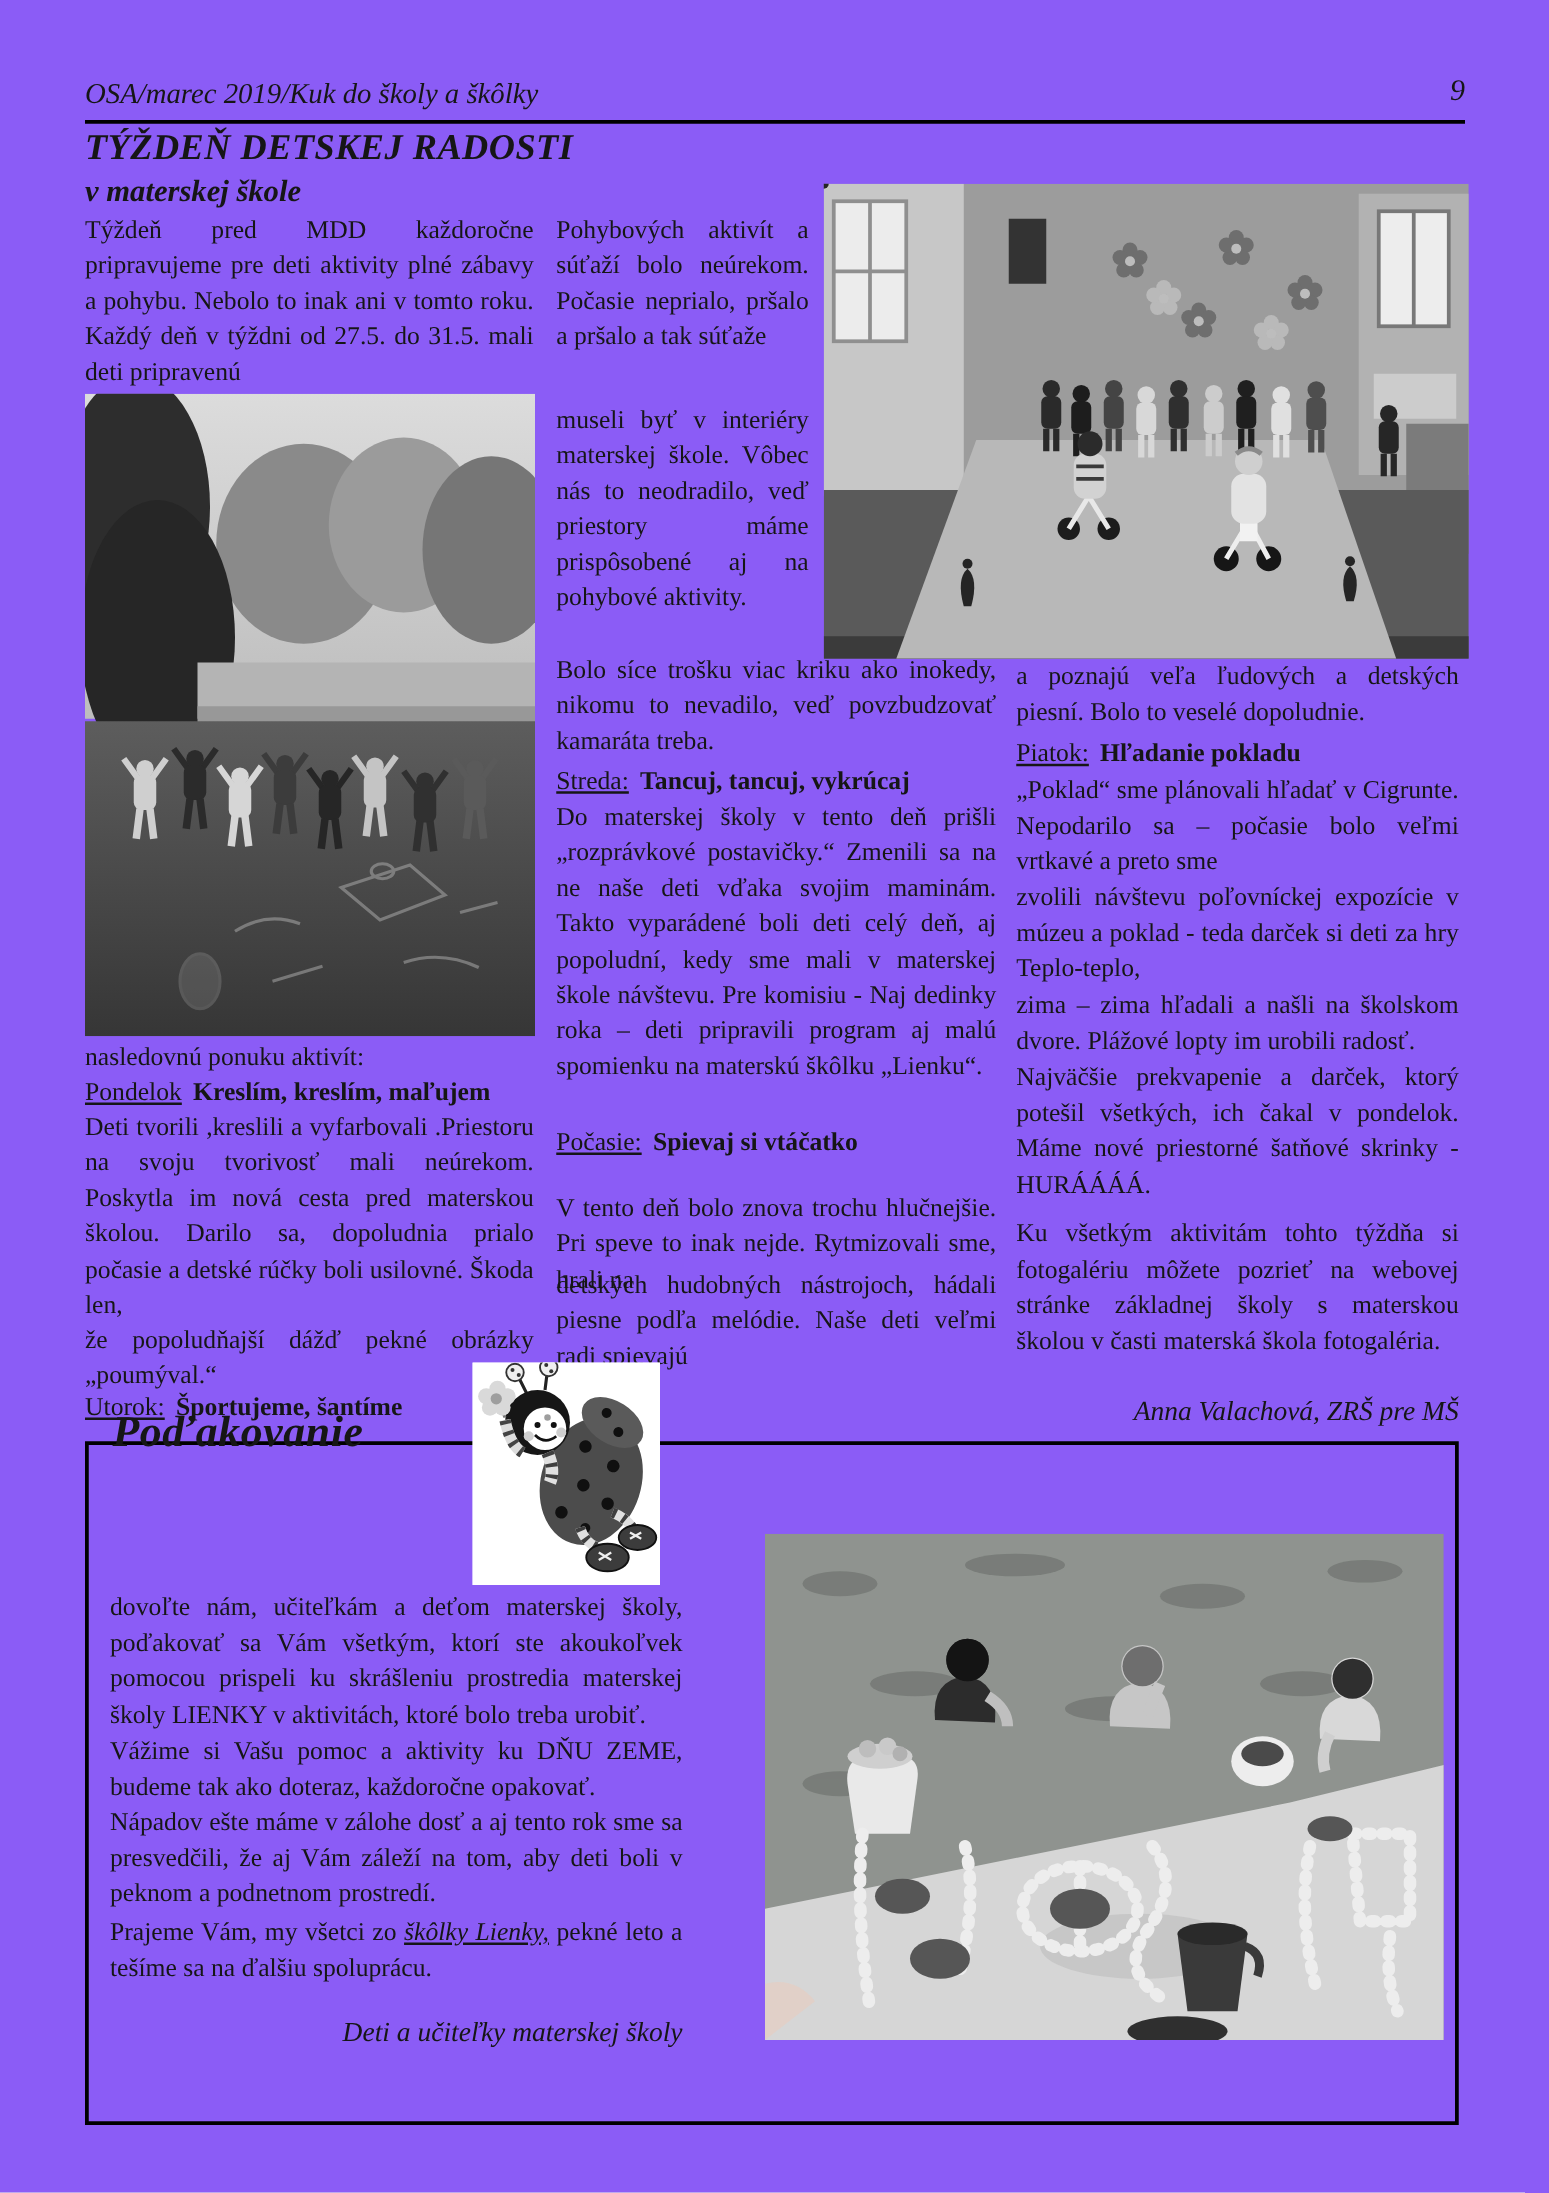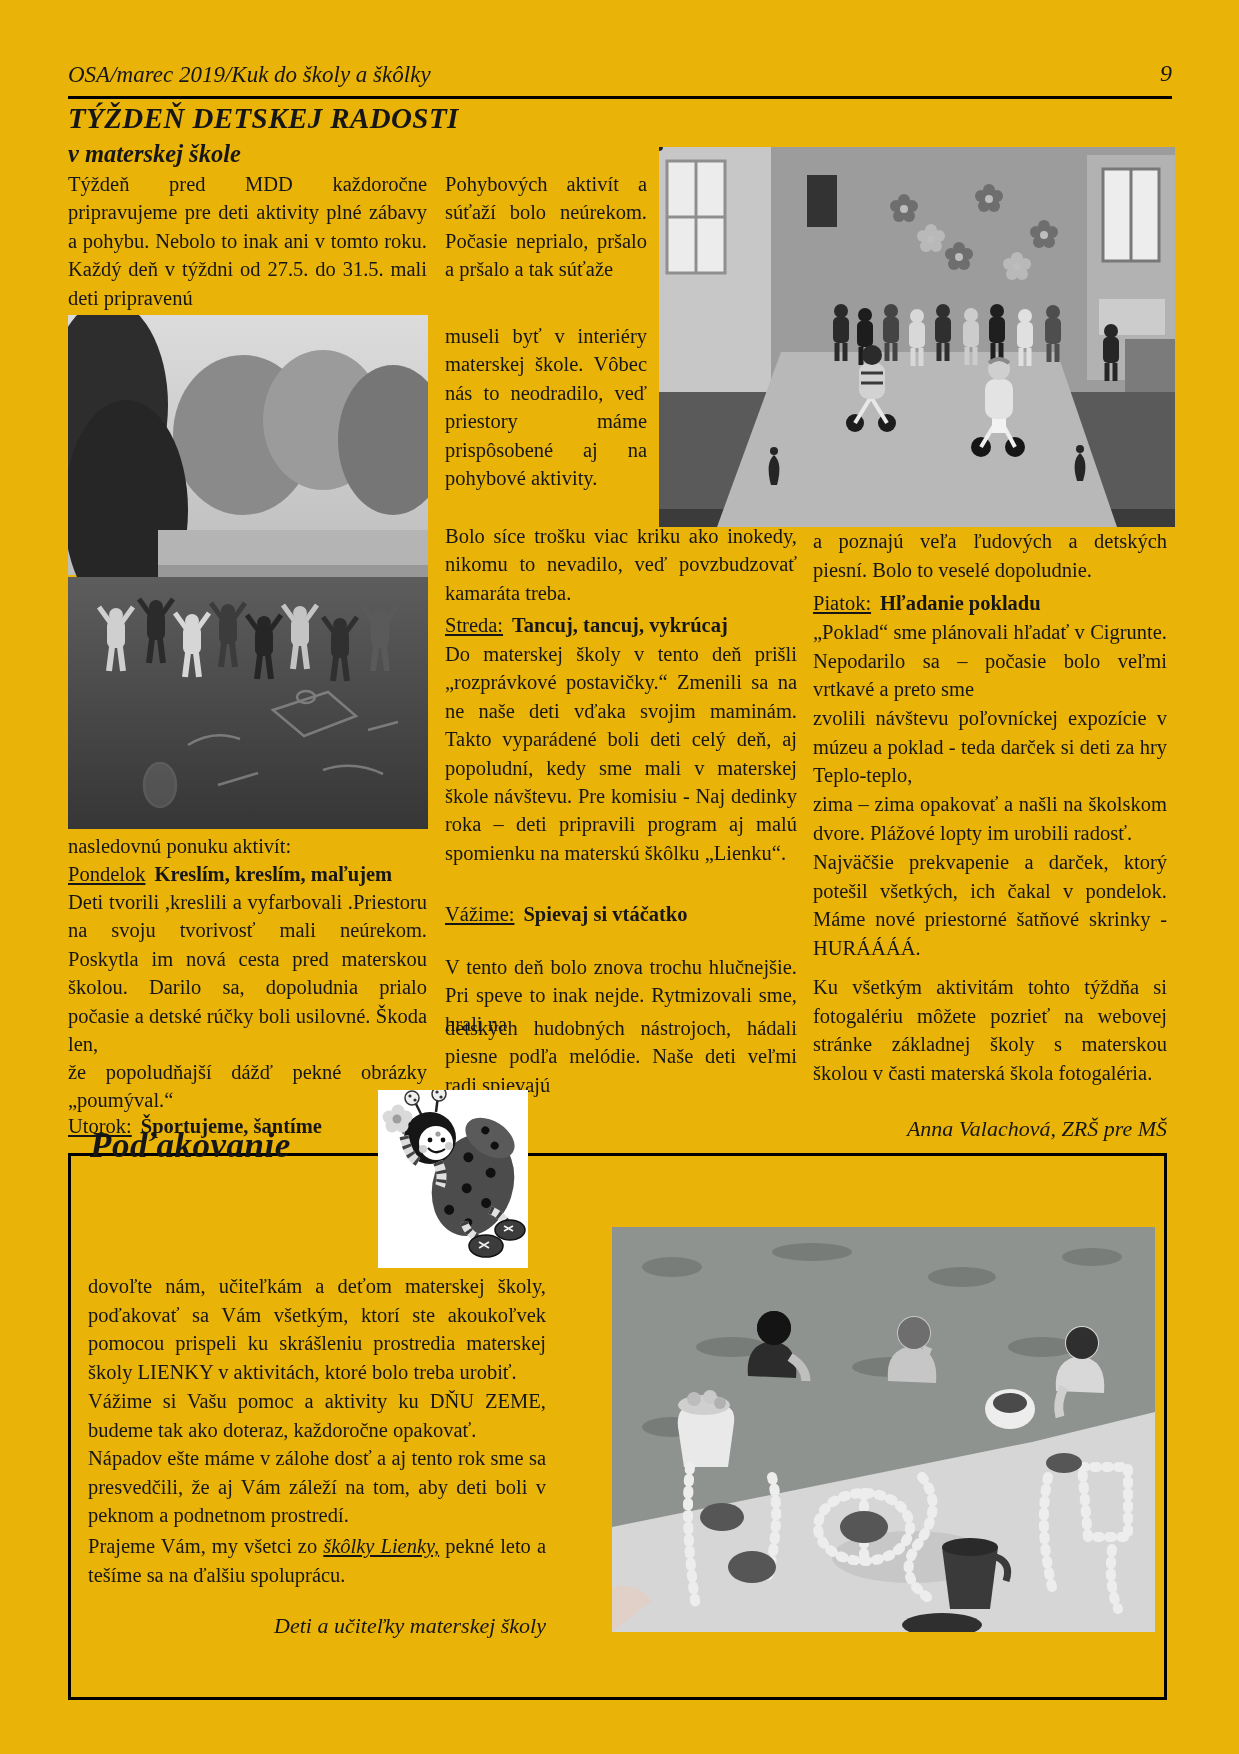--- a/index.html
+++ b/index.html
@@ -1,17 +1,17 @@
 <!DOCTYPE html>
 <html lang="sk"><head>
 <meta charset="utf-8">
 <title>OSA marec 2019 – strana 9</title>
 <style>
   html,body{margin:0;padding:0;background:#e8e8e8;}
-  .page{position:relative;width:1239px;height:1754px;background:#eab308;margin:0 auto;
+  .page{position:relative;width:1239px;height:1754px;background:#8b5cf6;margin:0 auto;
         font-family:"Liberation Serif","DejaVu Serif",serif;color:#161616;overflow:hidden;}
   .abs{position:absolute;}
   .body{font-size:20.5px;line-height:28.4px;text-align:justify;}
   .tight{line-height:28.6px;}
   .journal{font-size:23px;font-style:italic;}
   .pagenum{font-size:24px;font-style:italic;text-align:right;}
   .rule{background:#000;height:3px;}
   .title{font-size:29px;font-weight:700;font-style:italic;letter-spacing:.4px;}
   .subtitle{font-size:24.5px;font-weight:700;font-style:italic;}
   .dayhead{font-size:20.5px;line-height:28.4px;white-space:nowrap;}
@@ -101,21 +101,21 @@
   <div class="abs body" style="left:68px;top:1058px;width:359px;">že popoludňajší dážď  pekné obrázky „poumýval.“</div>
 
   <div class="abs body" style="left:445px;top:170px;width:202px;">Pohybových aktivít a súťaží bolo neúrekom. Počasie neprialo, pršalo a pršalo a tak súťaže</div>
   <div class="abs body" style="left:445px;top:322px;width:202px;">museli byť v interiéry materskej škole. Vôbec nás to neodradilo, veď priestory máme prispôsobené aj na pohybové aktivity.</div>
   <div class="abs body" style="left:445px;top:522px;width:352px;">Bolo síce  trošku viac kriku ako inokedy, nikomu to nevadilo, veď povzbudzovať kamaráta treba.</div>
   <div class="abs dayhead" style="left:445px;top:611px;width:360px;">
     <span class="day">Streda:</span><span class="act">Tancuj, tancuj, vykrúcaj</span>
   </div>
   <div class="abs body" style="left:445px;top:640px;width:352px;">Do materskej školy v tento deň prišli „rozprávkové postavičky.“  Zmenili sa na ne naše deti vďaka svojim maminám. Takto vyparádené boli deti celý deň, aj popoludní, kedy sme mali v materskej škole návštevu.  Pre komisiu   - Naj dedinky roka – deti pripravili program aj malú spomienku na materskú škôlku  „Lienku“.</div>
   <div class="abs dayhead" style="left:445px;top:900px;width:360px;">
-    <span class="day">Vážime:</span><span class="act">Spievaj si vtáčatko</span>
+    <span class="day">Počasie:</span><span class="act">Spievaj si vtáčatko</span>
   </div>
   <div class="abs body" style="left:445px;top:929px;width:352px;margin-top:24px;">V tento deň bolo znova trochu hlučnejšie. Pri speve to inak nejde. Rytmizovali sme, hrali na</div>
   <div class="abs body" style="left:445px;top:1014px;width:352px;">detských hudobných nástrojoch, hádali piesne podľa melódie. Naše deti veľmi radi spievajú</div>
 
   <div class="abs photo" style="left:659px;top:147px;width:516px;height:380px;" role="img" aria-label="Čiernobiela fotografia: deti na odrážadlách pretekajú na koberci v triede materskej školy">
     <svg viewBox="0 0 516 380" preserveAspectRatio="none">
       <defs>
         <g id="kidstand">
           <circle cx="0" cy="-26" r="7"></circle>
           <rect x="-8" y="-20" width="16" height="26" rx="5"></rect>
@@ -191,21 +191,21 @@
       </g>
     </svg>
   </div>
 
   <div class="abs dayhead" style="left:813px;top:589px;width:360px;">
     <span class="day">Piatok:</span><span class="act">Hľadanie pokladu</span>
   </div>
   <div class="abs body tight" style="left:813px;top:527px;width:354px;">a poznajú veľa ľudových a detských piesní. Bolo to veselé dopoludnie.</div>
   <div class="abs body tight" style="left:813px;top:618px;width:354px;">„Poklad“ sme plánovali hľadať v Cigrunte. Nepodarilo sa – počasie bolo veľmi vrtkavé a preto sme</div>
   <div class="abs body tight" style="left:813px;top:704px;width:354px;">zvolili návštevu  poľovníckej expozície v múzeu  a poklad  - teda darček  si deti za hry Teplo-teplo,</div>
-  <div class="abs body tight" style="left:813px;top:790px;width:354px;">zima – zima opakovať a našli na školskom dvore.  Plážové lopty im urobili radosť.</div>
+  <div class="abs body tight" style="left:813px;top:790px;width:354px;">zima – zima hľadali a našli na školskom dvore.  Plážové lopty im urobili radosť.</div>
   <div class="abs body tight" style="left:813px;top:848px;width:354px;">Najväčšie prekvapenie a darček, ktorý potešil všetkých,  ich čakal v pondelok. Máme nové  priestorné  šatňové skrinky - HURÁÁÁÁ.</div>
   <div class="abs body tight" style="left:813px;top:973px;width:354px;">Ku všetkým aktivitám tohto týždňa si fotogalériu môžete pozrieť na webovej stránke základnej školy s materskou školou v časti materská škola fotogaléria.</div>
   <div class="abs byline" style="left:813px;top:1116px;width:354px;">Anna Valachová, ZRŠ pre MŠ</div>
 
   <div class="abs thanksbox" style="left:68px;top:1153px;width:1099px;height:547px;"></div>
 
   <div class="abs ladybug" style="left:378px;top:1090px;width:150px;height:178px;" role="img" aria-label="Kreslená lienka držiaca kvietok">
     <svg viewBox="0 0 150 178" preserveAspectRatio="none">
       <rect width="150" height="178" fill="#ffffff"></rect>
       <g transform="rotate(18 95 95)">

